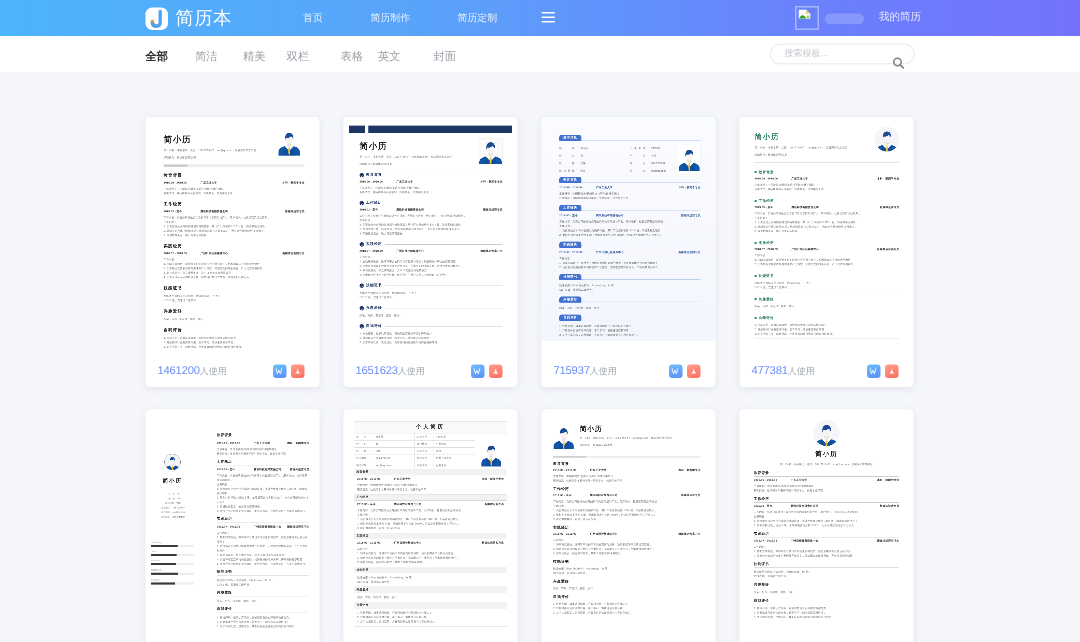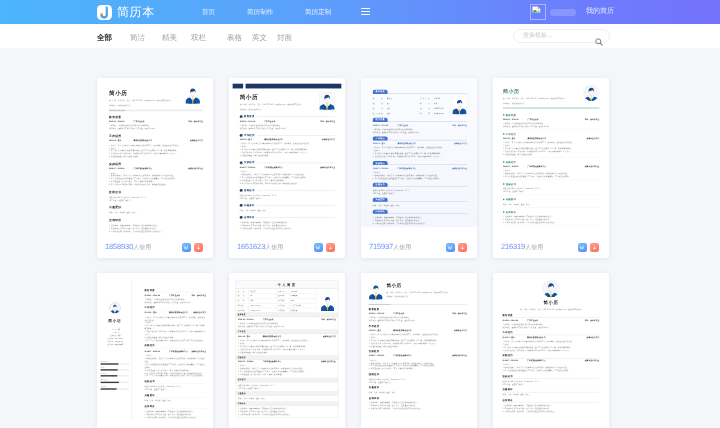--- a/index.html
+++ b/index.html
@@ -210,21 +210,21 @@
 </div>
 
 <div class="filterbar">
   <div class="filters">
       <span class="f active" style="left: 97px;">全部</span>
       <span class="f" style="left: 130px;">简洁</span>
       <span class="f" style="left: 162px;">精美</span>
       <span class="f" style="left: 191px;">双栏</span>
       <span class="f" style="left: 227px;">表格</span>
       <span class="f" style="left: 252px;">英文</span>
-      <span class="f" style="left: 277px;">封面</span>
+      <span class="f" style="left: 289px;">封面</span>
     </div>
   <div class="searchbox">
     <span class="ph">搜索模板...</span>
     <span class="mg">
       <svg width="8" height="8" viewBox="0 0 8 8">
         <circle cx="3.3" cy="3.3" r="2.5" fill="none" stroke="#7c7d85" stroke-width="1"></circle>
         <path d="M5.2 5.2 L7.2 7.2" stroke="#7c7d85" stroke-width="1.1" stroke-linecap="round"></path>
       </svg>
     </span>
   </div>
@@ -295,21 +295,21 @@
               <div class="tx">阅读、写作、羽毛球、摄影、旅行。</div>
               <div class="sh">自我评价</div>
               <div class="tx">1. 性格开朗，做事认真细致，有较强的责任心和团队协作能力；</div>
               <div class="tx">2. 对新媒体行业有浓厚兴趣，善于学习，能快速适应新环境；</div>
               <div class="tx">3. 文字功底扎实，思维活跃，具备良好的选题策划与内容创作能力。</div>
             </div>
           </div>
         </div>
       </div>
       <div class="cardfoot">
-        <span class="usecount"><b>1858930</b><span>人使用</span></span>
+        <span class="usecount"><b>1461200</b><span>人使用</span></span>
         <span class="fmt">
           <span class="ficon word">
             <svg width="7" height="7" viewBox="0 0 14 14">
               <path d="M2.2 3.6 L4.0 10.4 L5.9 5.6 L7.8 10.4 L9.6 3.6" fill="none" stroke="#fff" stroke-width="1.15" stroke-linecap="round" stroke-linejoin="round"></path>
             </svg>
           </span>
           <span class="ficon pdf">
             <svg width="7" height="7" viewBox="0 0 14 14">
               <path d="M7.0 2.4 C7.0 6.2 8.6 9.2 11.4 10.6 C8.9 10.0 6.0 9.8 3.0 10.7 C5.6 9.0 6.9 6.1 7.0 2.4 Z" fill="#fff"></path>
             </svg>
@@ -618,21 +618,21 @@
                 <div class="tx">1. 性格开朗，做事认真细致，有较强的责任心和团队协作能力；</div>
                 <div class="tx">2. 对新媒体行业有浓厚兴趣，善于学习，能快速适应新环境；</div>
                 <div class="tx">3. 文字功底扎实，思维活跃，具备良好的选题策划与内容创作能力。</div>
                 <div class="hrl"></div>
               </div>
             </div>
           </div>
         </div>
       </div>
       <div class="cardfoot">
-        <span class="usecount"><b>216319</b><span>人使用</span></span>
+        <span class="usecount"><b>477381</b><span>人使用</span></span>
         <span class="fmt">
           <span class="ficon word">
             <svg width="7" height="7" viewBox="0 0 14 14">
               <path d="M2.2 3.6 L4.0 10.4 L5.9 5.6 L7.8 10.4 L9.6 3.6" fill="none" stroke="#fff" stroke-width="1.15" stroke-linecap="round" stroke-linejoin="round"></path>
             </svg>
           </span>
           <span class="ficon pdf">
             <svg width="7" height="7" viewBox="0 0 14 14">
               <path d="M7.0 2.4 C7.0 6.2 8.6 9.2 11.4 10.6 C8.9 10.0 6.0 9.8 3.0 10.7 C5.6 9.0 6.9 6.1 7.0 2.4 Z" fill="#fff"></path>
             </svg>

